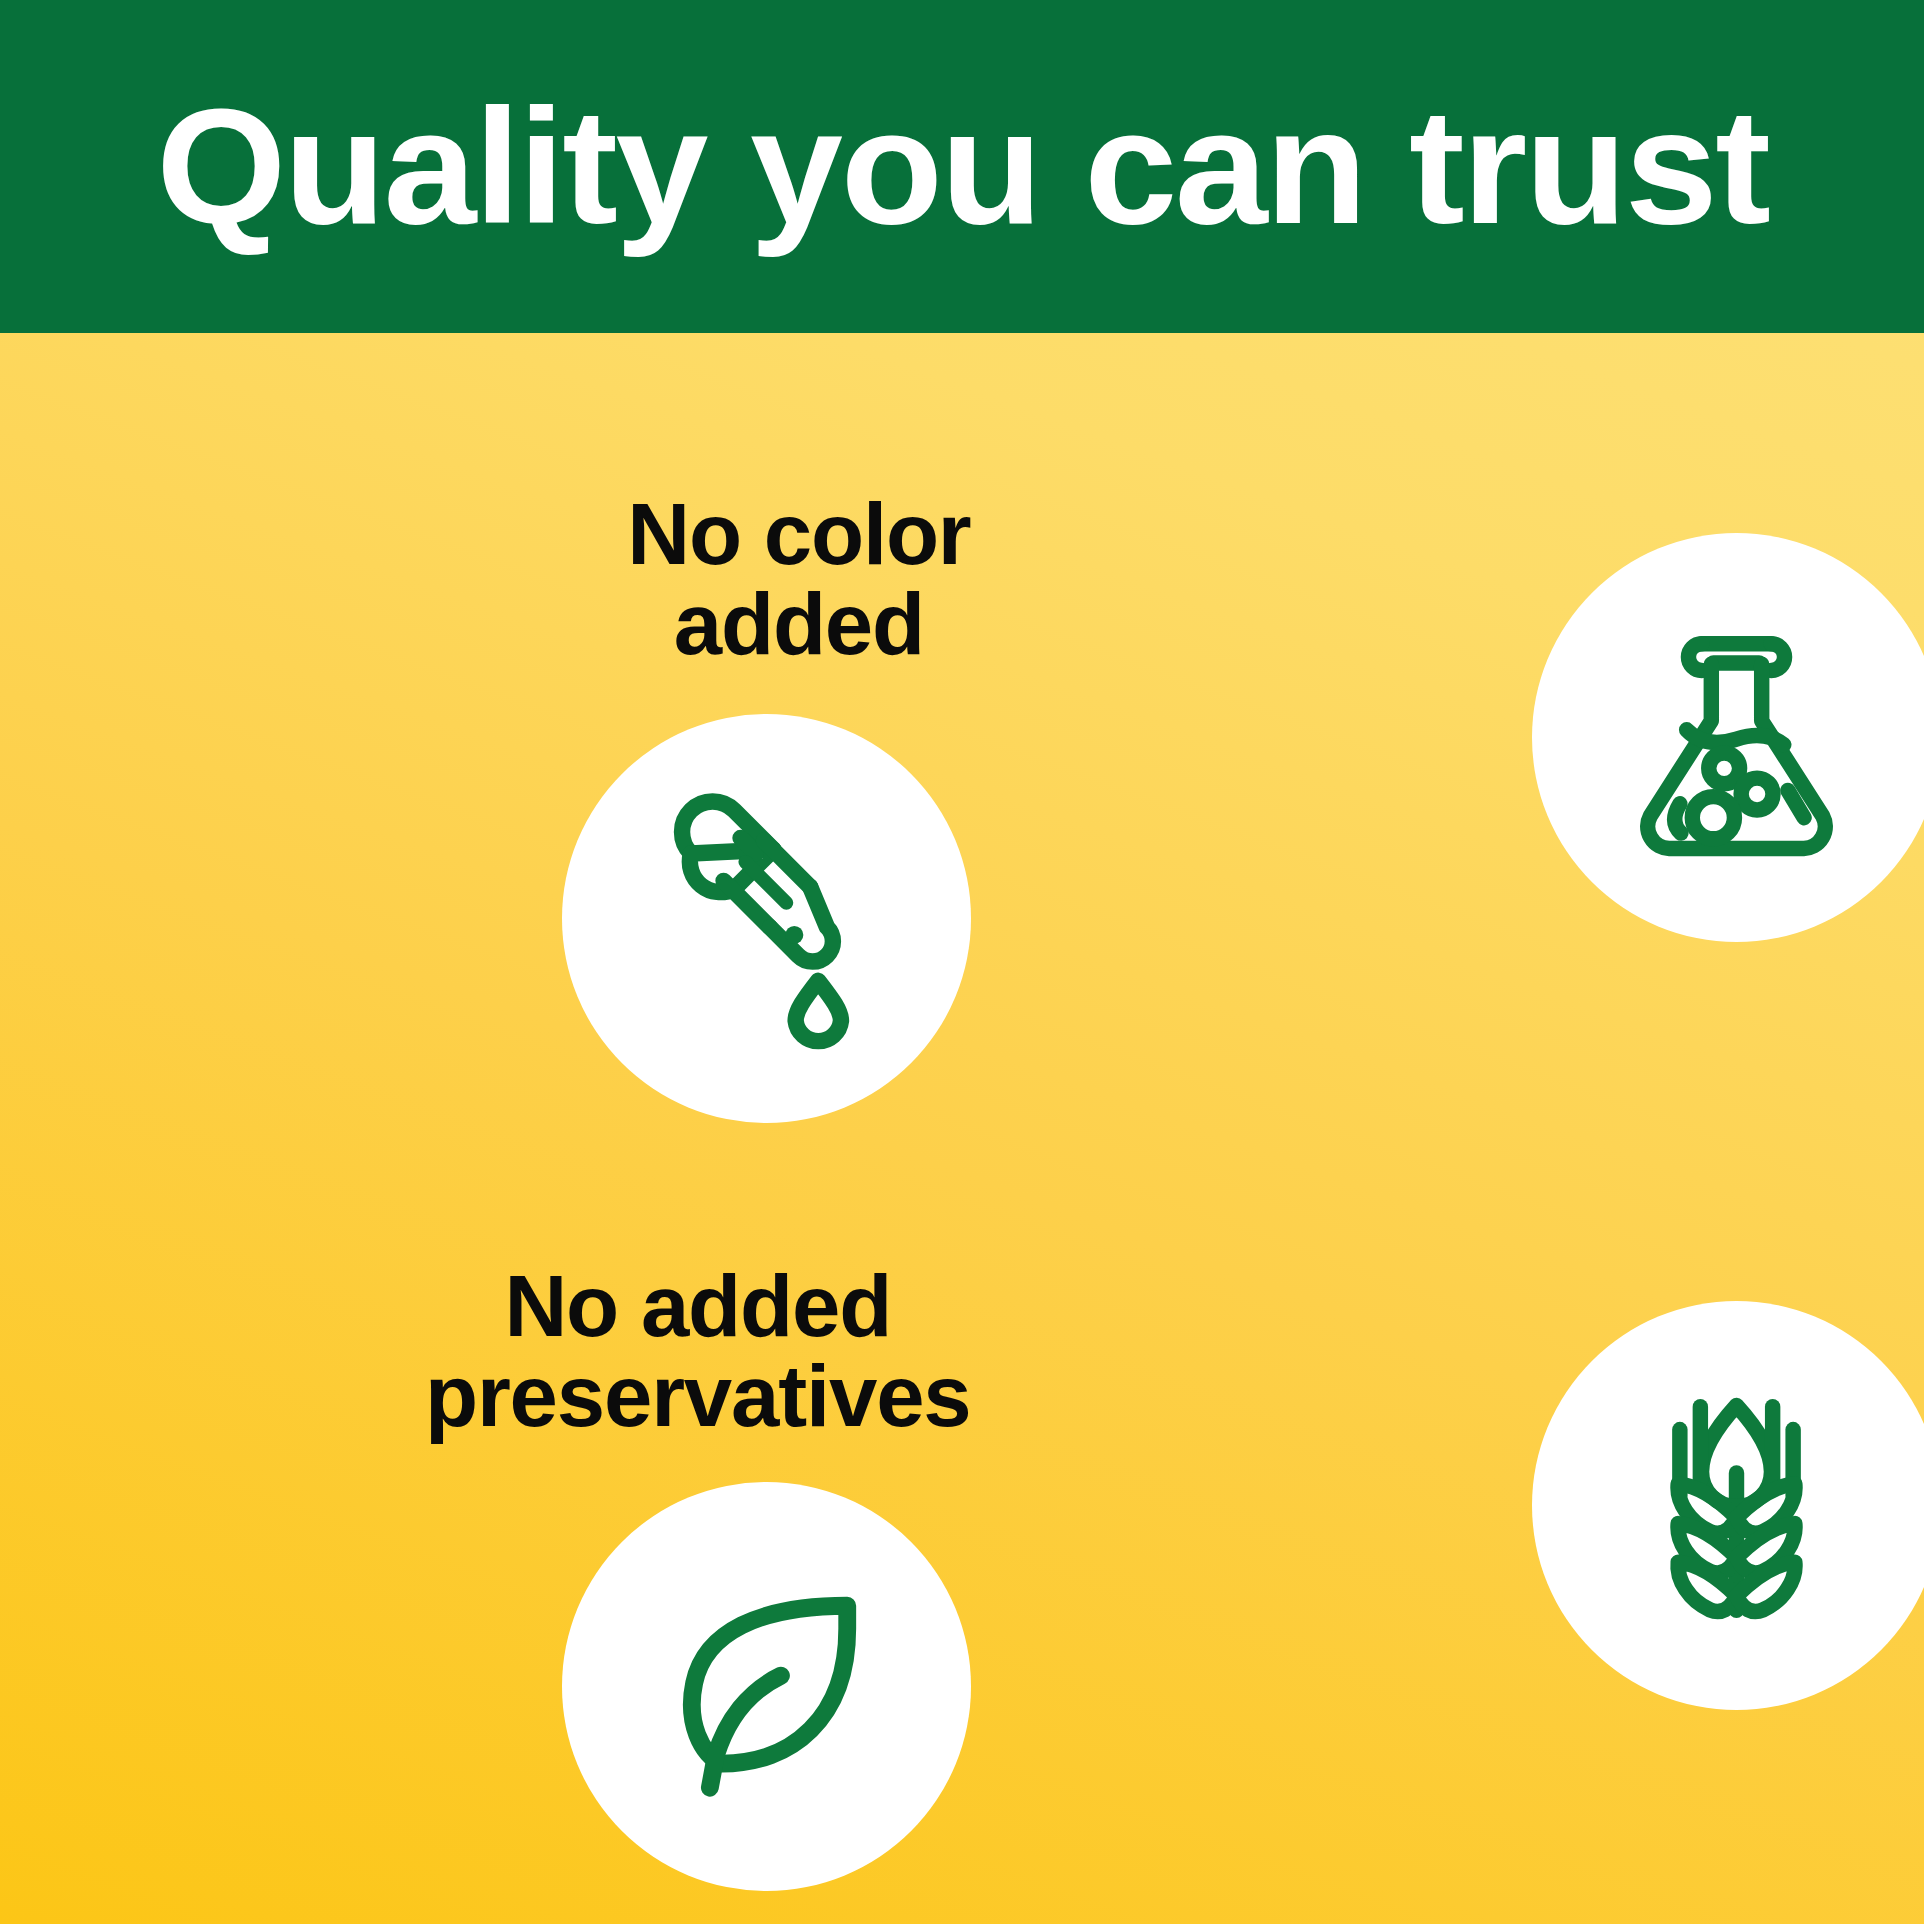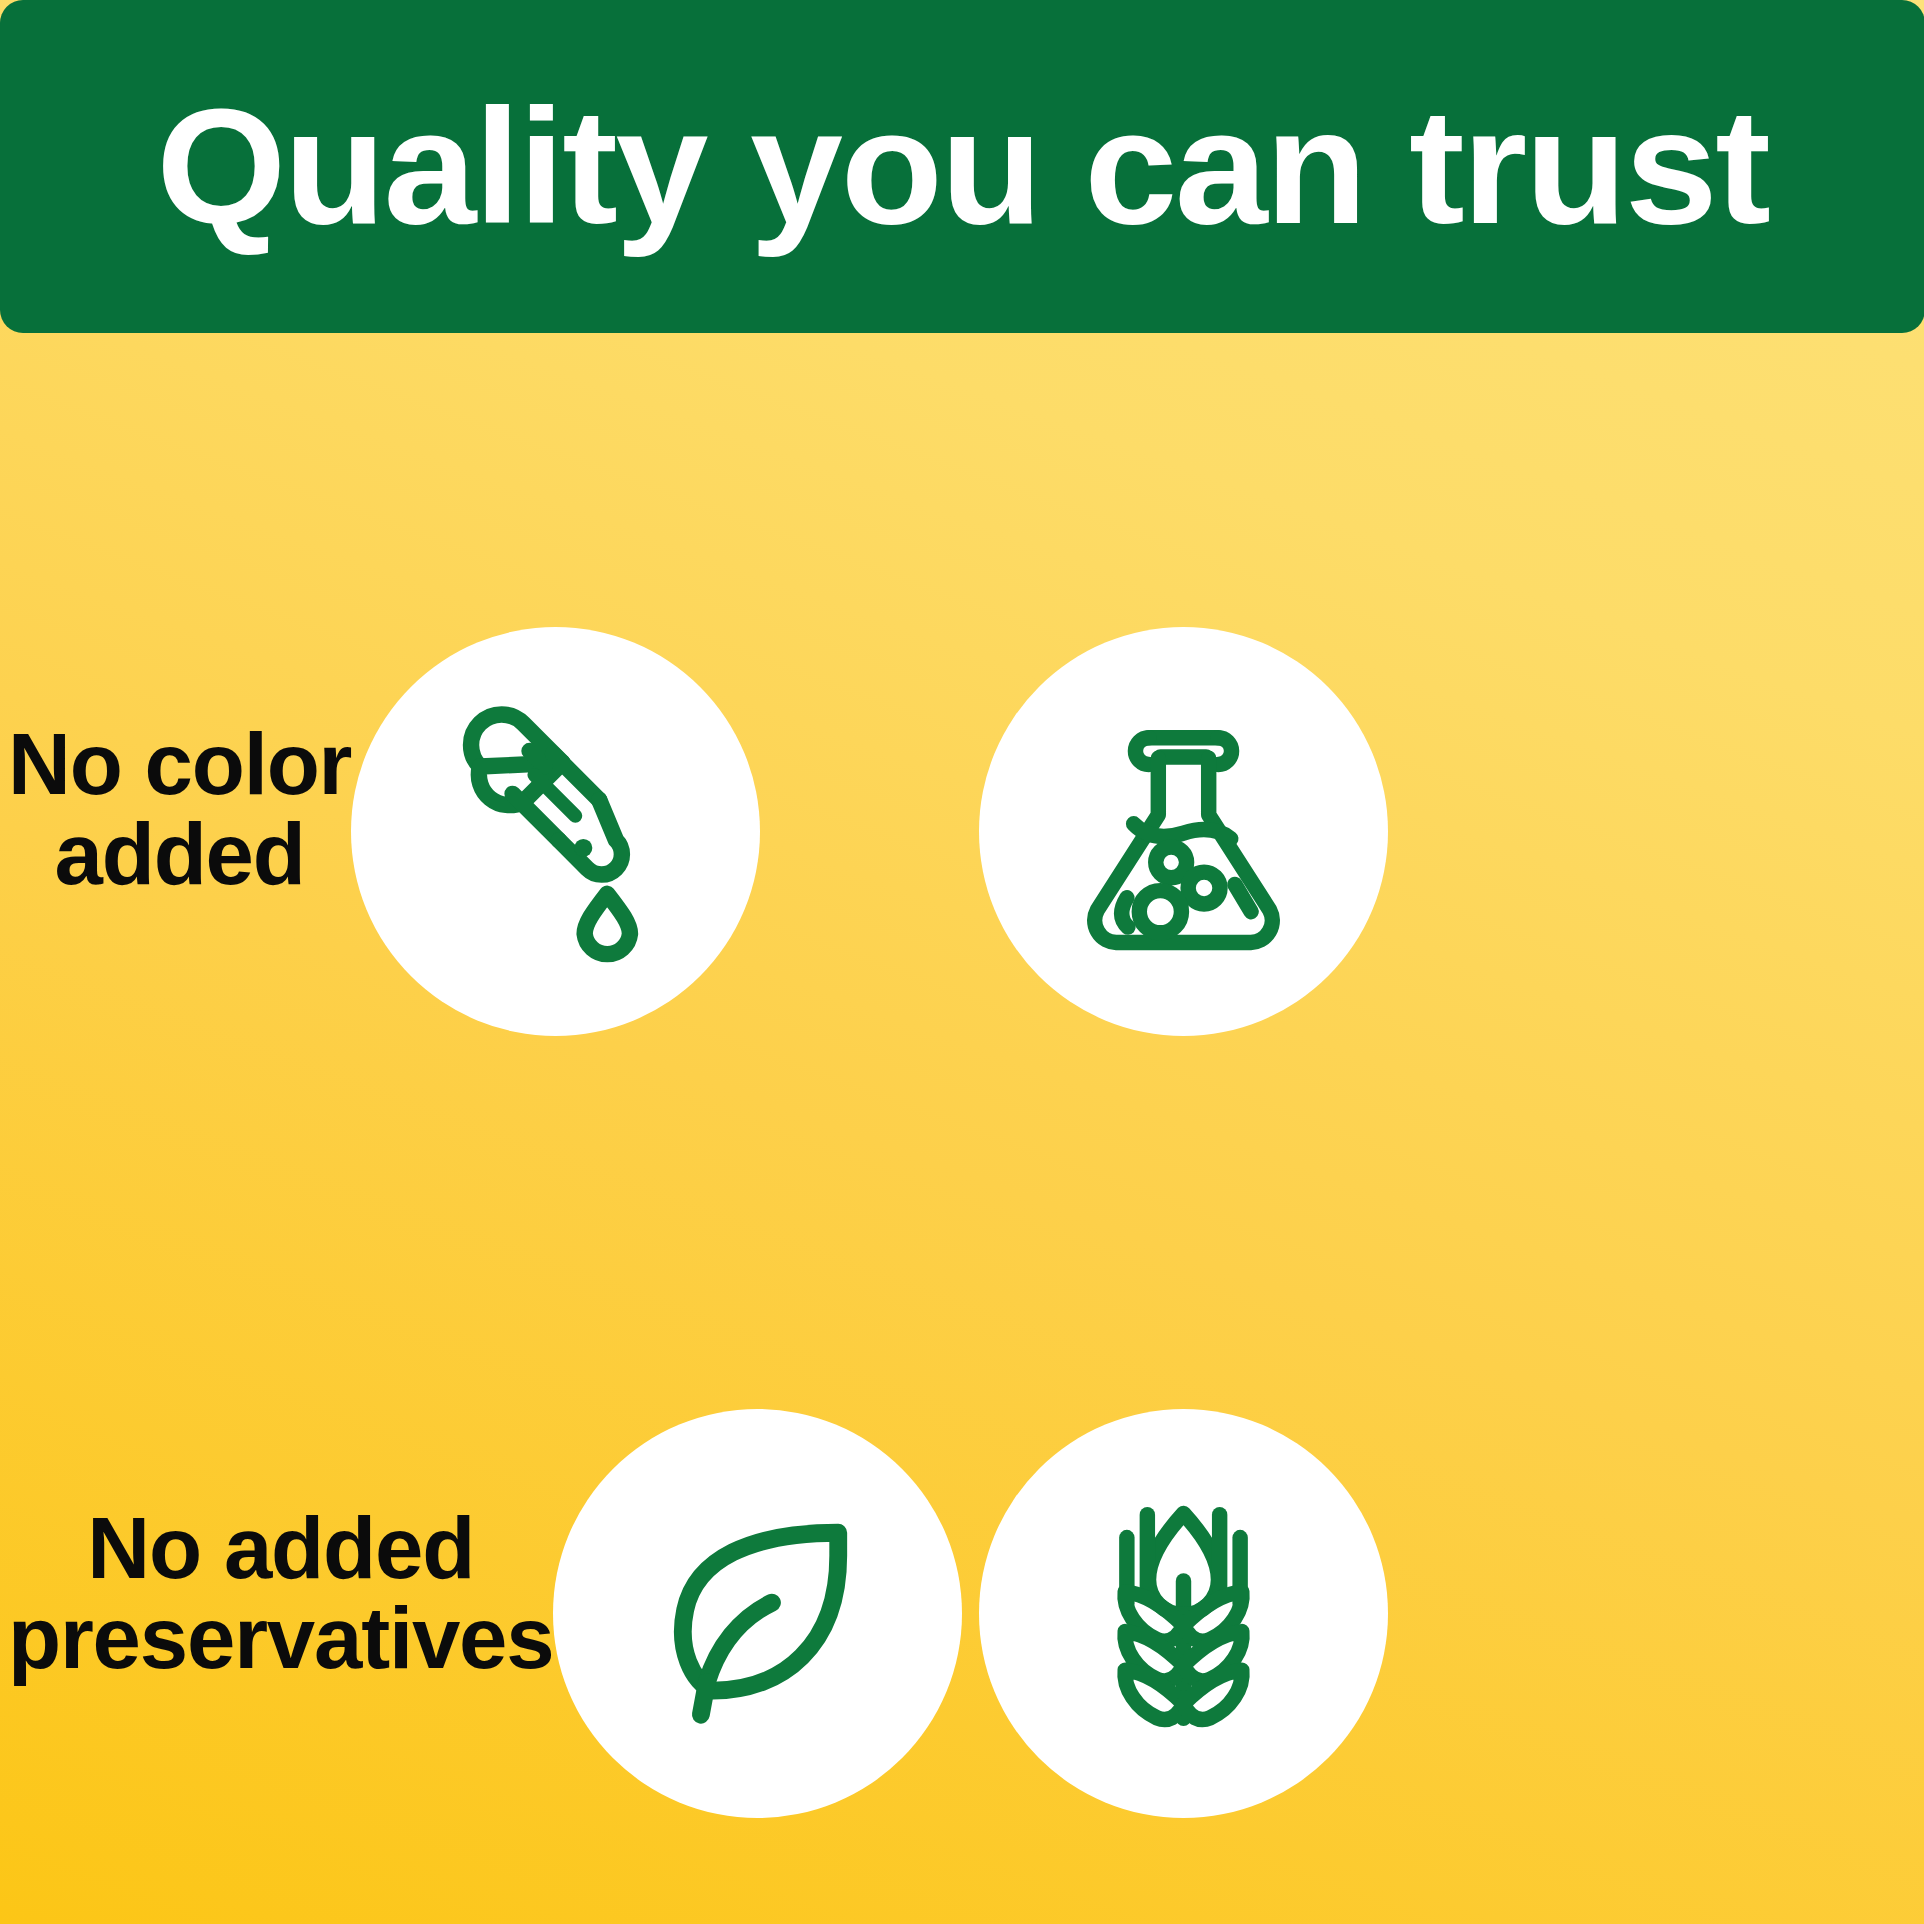--- a/index.html
+++ b/index.html
@@ -18,21 +18,20 @@
 
   
   .banner {
     position:absolute;
     top:0; left:0;
     width:1925px; height:333px;
     background:#07703A;
     display:flex;
     align-items:center;
     justify-content:center;
-    border-radius:23px;
   }
   .banner-title {
     color:#FFFFFF;
     font-size:164px;
     font-weight:700;
     letter-spacing:-2.4px;
     line-height:1;
     white-space:nowrap;
     transform:scaleX(1.02);
   }
@@ -42,22 +41,22 @@
     position:absolute;
     top:333px; left:0;
     width:1925px; height:1592px;
     display:grid;
     grid-template-columns:1fr 1fr;
     grid-template-rows:1fr 1fr;
   }
   .claim {
     position:relative;
     display:flex;
-    flex-direction:row;
-    align-items:center;
+    flex-direction:column;
+    align-items:flex-end;
   }
   .claim-label {
     font-size:87px;
     font-weight:700;
     line-height:1.04;
     color:#0B0B0B;
     text-align:center;
     letter-spacing:-1.2px;
     white-space:pre-line;
   }

